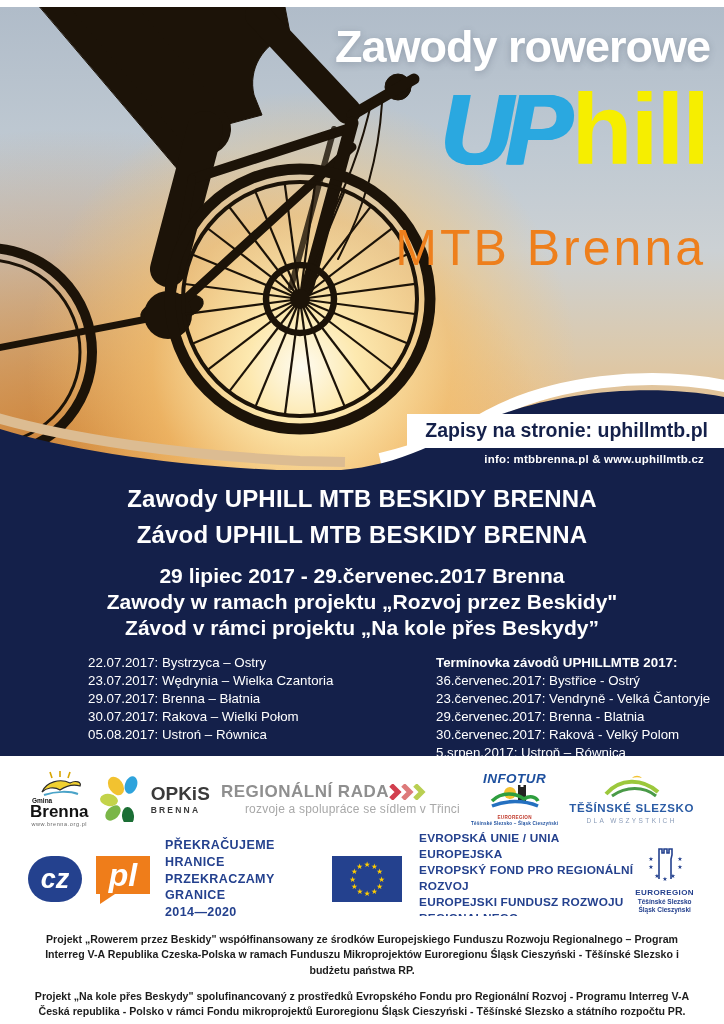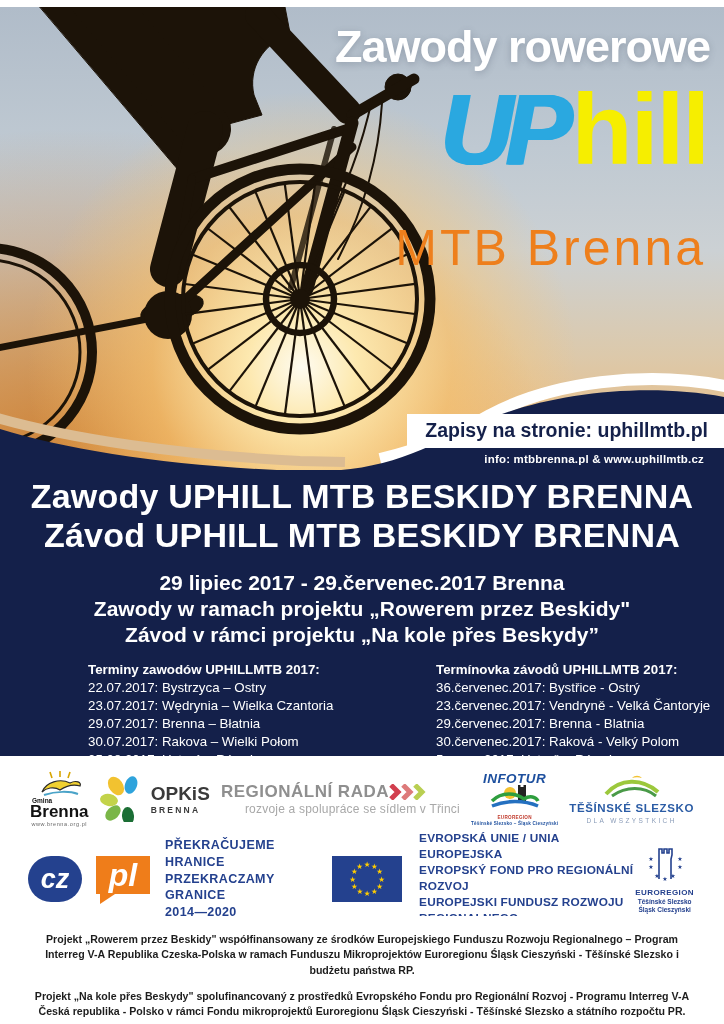--- a/index.html
+++ b/index.html
@@ -23,21 +23,21 @@
     letter-spacing:3px;white-space:nowrap;}
   .wave{position:absolute;left:0;bottom:0;width:724px;height:132px;}
   .signup-box{position:absolute;top:407px;right:0;background:#fff;color:#14204a;
     font-size:19.5px;font-weight:800;padding:5px 16px 6px 18px;white-space:nowrap;}
   .info-line{position:absolute;top:446px;right:20px;color:#fff;font-size:11.5px;font-weight:600;
     letter-spacing:.2px;white-space:nowrap;}
 
   
   .navy{position:absolute;top:470px;left:0;width:724px;height:286px;background:#14204a;color:#fff;
     text-align:center;}
-  .navy h1{margin:0;font-size:34px;font-weight:800;line-height:1.15;letter-spacing:.2px;}
+  .navy h1{margin:8px;font-size:24px;font-weight:800;line-height:1.15;letter-spacing:.2px;}
   .navy .headings{padding-top:7px;}
   .dateblock{margin-top:15px;font-size:21px;font-weight:700;line-height:26px;}
   .cols{display:flex;text-align:left;margin-top:13px;padding-left:88px;}
   .col{font-size:13.3px;line-height:18px;}
   .col-pl{width:348px;}
   .col-cz{flex:1;}
   .col .col-title{font-weight:800;}
 
   
   .logos{position:absolute;top:756px;left:0;width:724px;height:86px;background:#fff;
@@ -164,26 +164,25 @@
     <div class="info-line">info: mtbbrenna.pl &amp; www.uphillmtb.cz</div>
   </div>
 
   <div class="navy">
     <div class="headings">
       <h1>Zawody UPHILL MTB BESKIDY BRENNA</h1>
       <h1>Závod UPHILL MTB BESKIDY BRENNA</h1>
     </div>
     <div class="dateblock">
       <div>29 lipiec 2017 - 29.červenec.2017 Brenna</div>
-      <div>Zawody w ramach projektu „Rowerem przez Beskidy"</div>
+      <div>Zawody w ramach projektu „Rozvoj przez Beskidy"</div>
       <div>Závod v rámci projektu „Na kole přes Beskydy”</div>
     </div>
     <div class="cols">
       <div class="col col-pl">
-        <div class="col-title">Terminy zawodów UPHILLMTB 2017:</div>
         <div>22.07.2017: Bystrzyca – Ostry</div>
         <div>23.07.2017: Wędrynia – Wielka Czantoria</div>
         <div>29.07.2017: Brenna – Błatnia</div>
         <div>30.07.2017: Rakova – Wielki Połom</div>
         <div>05.08.2017: Ustroń – Równica</div>
       </div>
       <div class="col col-cz">
         <div class="col-title">Termínovka závodů UPHILLMTB 2017:</div>
         <div>36.červenec.2017: Bystřice - Ostrý</div>
         <div>23.červenec.2017: Vendryně - Velká Čantoryje</div>

